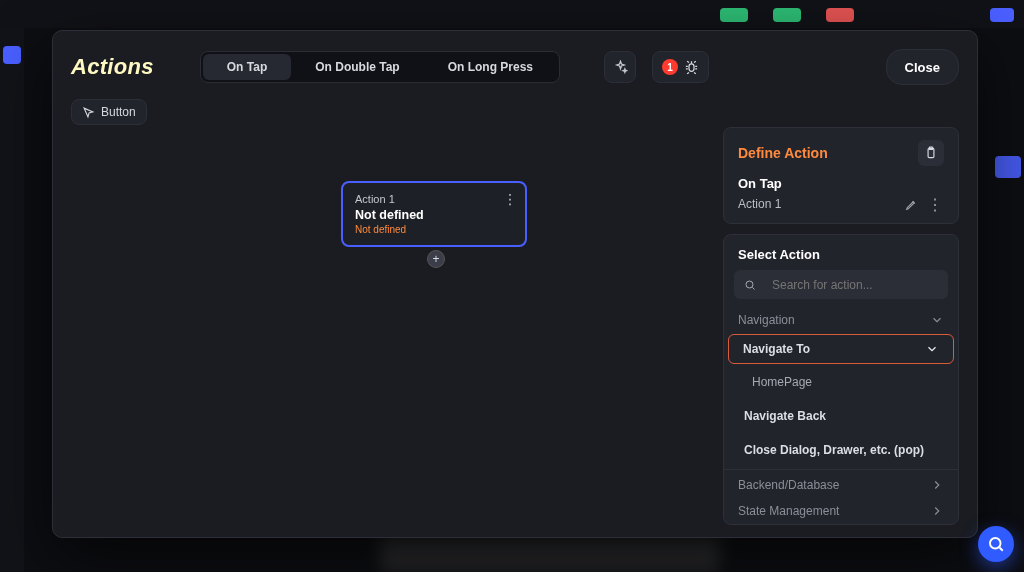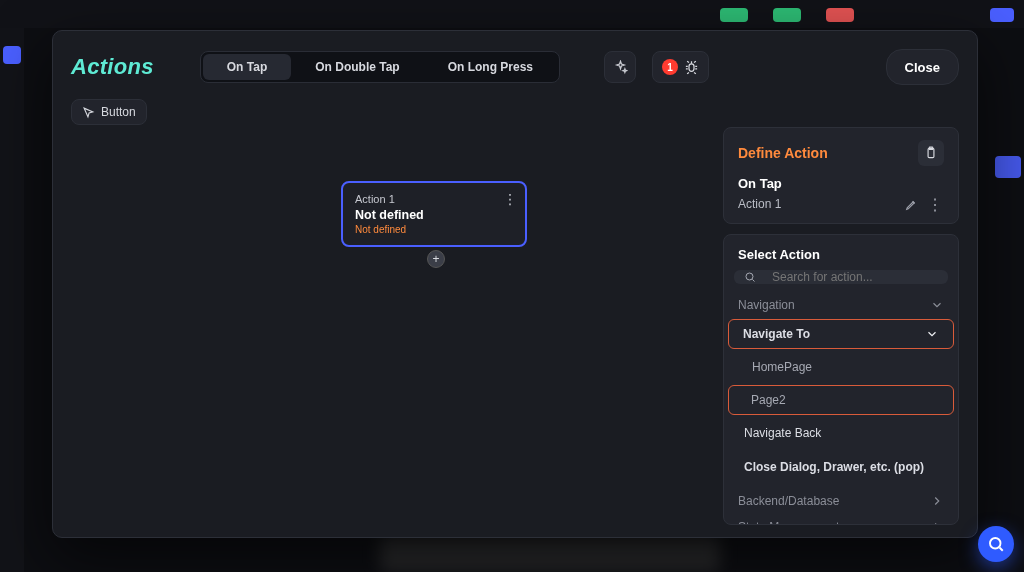--- a/index.html
+++ b/index.html
@@ -15,21 +15,21 @@
   .bg-red   { background:#e35353; position:absolute; left:826px; top:8px; width:28px; height:14px; border-radius:4px; }
   .bg-blue1 { background:#4a5fff; position:absolute; left:990px; top:8px; width:24px; height:14px; border-radius:4px; }
   .bg-blue2 { position:absolute; left:3px; top:46px; width:18px; height:18px; background:#4a5fff; border-radius:4px; }
   .bg-right-hint { position:absolute; right:3px; top:156px; width:26px; height:22px; background:#4a5fff; border-radius:4px; opacity:0.9; }
 
   
   .modal { position: absolute; left: 52px; top: 30px; right: 46px; bottom: 34px; background: #1a1c22; border: 1px solid #2c2f38; border-radius: 10px; box-shadow: 0 20px 60px rgba(0,0,0,.6); }
   .modal-inner { position: absolute; inset: 0; padding: 18px 18px 10px 18px; }
 
   .header { display: flex; align-items: center; gap: 16px; }
-  .title { color: #5eead4; font-weight: 800; font-size: 22px; font-style: italic; margin-right: 30px; letter-spacing: .3px; }
+  .title { color: #fef9c3; font-weight: 800; font-size: 22px; font-style: italic; margin-right: 30px; letter-spacing: .3px; }
 
   .tabs { display: flex; background: #0f1116; border: 1px solid #2a2d36; border-radius: 8px; padding: 2px; height: 32px; }
   .tab { color: #d7d9df; font-size: 12px; font-weight: 600; padding: 0 24px; display: flex; align-items: center; border-radius: 6px; cursor: pointer; }
   .tab.active { background: #262932; }
 
   .icon-btn { width: 32px; height: 32px; background: #22242c; border: 1px solid #2c2f38; border-radius: 8px; display:flex; align-items:center; justify-content:center; color:#c9cbd2; cursor:pointer; }
   .bug-btn { display:flex; align-items:center; gap:6px; background:#22242c; border:1px solid #2c2f38; border-radius:8px; padding:0 9px; height:32px; cursor:pointer; }
   .bug-badge { width:16px; height:16px; background:#ff3b30; color:#fff; border-radius:50%; font-size:10px; font-weight:700; display:flex; align-items:center; justify-content:center; }
   .bug-icon { width:15px; height:15px; }
 
@@ -186,24 +186,21 @@
         <div class="nav-item hl">
           <span style="font-weight:700;">Navigate To</span>
           <span class="spacer"></span>
           <svg class="chev" viewBox="0 0 24 24" fill="none" stroke="#f0f1f5" stroke-width="2">
               <path d="M6 9l6 6 6-6"></path>
             </svg>
         </div>
         <div class="nav-item indent">
           <span>HomePage</span>
         </div>
-        <div class="nav-item indent hl">
-          <span>Page2</span>
-        </div>
-        <div class="nav-item" style="font-weight:400;">
+        <div class="nav-item" style="font-weight:700;">
           <span>Navigate Back</span>
         </div>
         <div class="nav-item" style="font-weight:700;">
           <span>Close Dialog, Drawer, etc. (pop)</span>
         </div>
 
         <div class="sep"></div>
         <div class="cat-list">
           <div class="cat-row">
             <span>Backend/Database</span>

